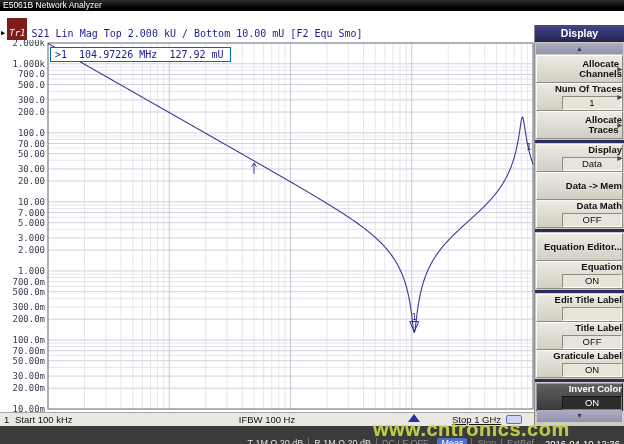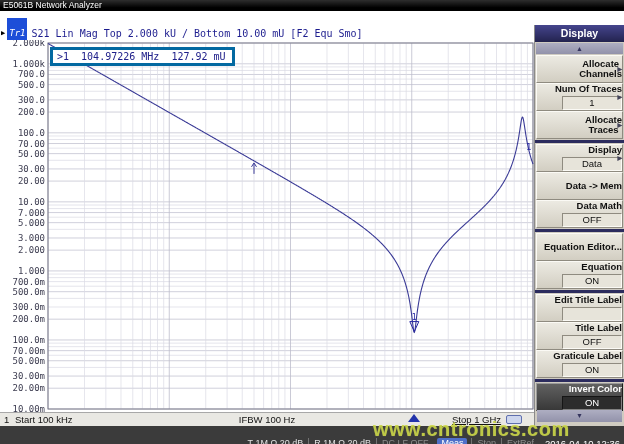--- a/index.html
+++ b/index.html
@@ -12,25 +12,25 @@
   
   .menubar{position:absolute;left:0;top:11px;width:624px;height:15px;background:#f2f1ee;
     border-bottom:1px solid #c4c4c4;box-sizing:border-box;display:flex;align-items:center;
     gap:13px;padding-left:5px;font-size:9.5px;color:#111;}
   .menu-item{white-space:nowrap;}
   .menu-resize{margin-left:auto;margin-right:7px;}
   
   .tracebar{position:absolute;left:0;top:26px;width:534px;height:14px;background:#fff;
     display:flex;align-items:center;font-family:"DejaVu Sans Mono",monospace;font-size:10px;color:#1c1c8e;}
   .tr-arrow{color:#000;font-size:7px;margin:0 2px 0 1px;}
-  .tr-badge{background:#1d4ed8;color:#fff;font-size:9px;padding:10px 2px;margin-right:4px;font-style:italic;}
+  .tr-badge{background:#7f1d1d;color:#fff;font-size:9px;padding:10px 2px;margin-right:4px;font-style:italic;}
   .tr-summary{white-space:pre;}
   
   .graph{position:absolute;left:0;top:40px;width:586px;height:372px;background:#fff;}
-  .readout{position:absolute;left:50px;top:47px;background:#fff;border:3px solid #0369a1;
+  .readout{position:absolute;left:50px;top:47px;background:#fff;border:1px solid #0369a1;
     font-family:"DejaVu Sans Mono",monospace;font-size:10px;color:#20208a;
     padding:1px 6px 1px 4px;white-space:pre;z-index:6;}
   
   .panel{position:absolute;left:534px;top:25px;width:90px;height:401px;background:#cfcbc1;
     border-left:1px solid #8a8a8a;box-sizing:border-box;}
   .panel-header{height:17px;background:linear-gradient(#45458d,#23234f);color:#fff;
     font-weight:bold;font-size:10.5px;text-align:center;line-height:17px;}
   .scroll-strip{height:11px;margin:1px;background:linear-gradient(#aeaec2,#9292aa);
     color:#34345e;text-align:center;font-size:7px;line-height:11px;}
   .scroll-strip.bottom{position:absolute;left:1px;right:1px;bottom:3px;height:12px;line-height:12px;}

